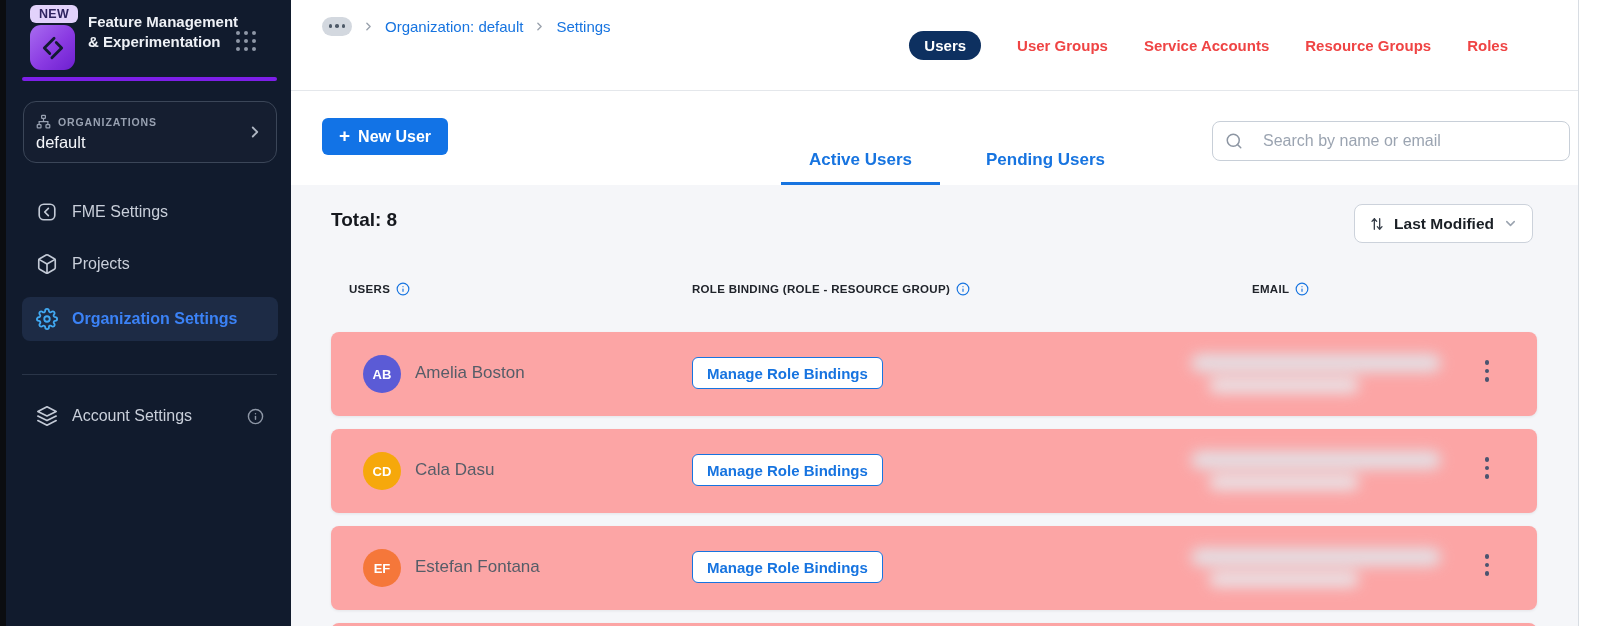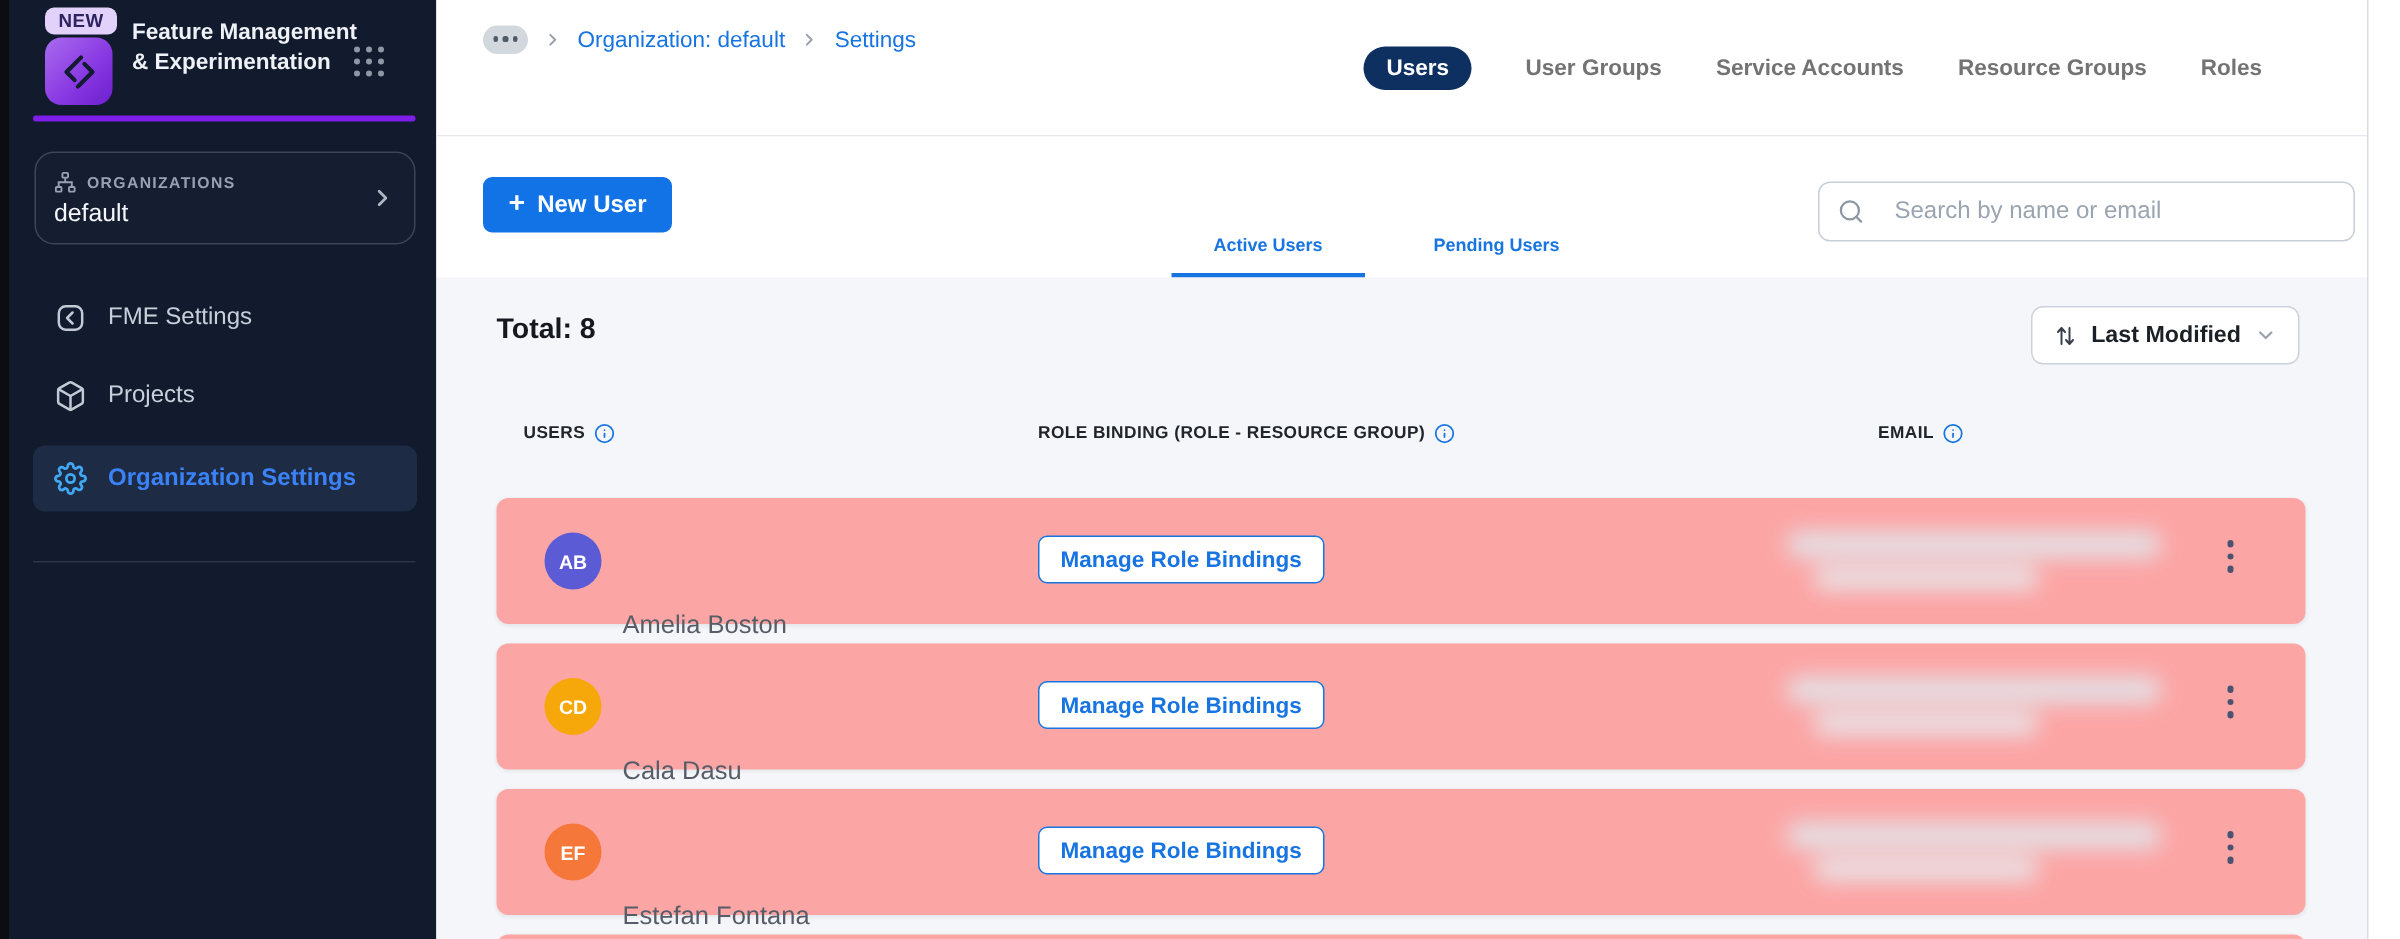--- a/index.html
+++ b/index.html
@@ -47,32 +47,32 @@
   
   #page-header { left:0; top:0; width:1287px; height:91px; border-bottom:1px solid #e4e7eb; background:#fff; }
   .crumbs { position:absolute; left:31px; top:16px; display:flex; align-items:center; gap:10px; height:20px; }
   .crumb-ellipsis { width:30px; height:19px; background:#d3d8df; border-radius:9.5px;
     display:flex; align-items:center; justify-content:center; gap:3px; cursor:pointer; }
   .crumb-ellipsis i { width:3.5px; height:3.5px; border-radius:50%; background:#4e5a68; }
   .crumb-link { font-size:15px; color:#1774e0; text-decoration:none; cursor:pointer; }
   .page-title { position:absolute; left:31px; top:42px; font-size:24px; font-weight:700; color:#0c0f15; }
 
   .top-tabs { position:absolute; right:70px; top:31px; display:flex; align-items:center; gap:36px; }
-  .top-tab { font-size:15px; font-weight:700; color:#737373; cursor:pointer; white-space:nowrap; }
+  .top-tab { font-size:15px; font-weight:700; color:#ef4444; cursor:pointer; white-space:nowrap; }
   .top-tab.pill { background:#0d3060; color:#fff; padding:6px 15px; border-radius:16px; }
 
   
   #toolbar { left:0; top:91px; width:1287px; height:94px; background:#fff; }
   .new-user-btn { position:absolute; left:31px; top:27px; height:37px; padding:0 17px;
     background:#1273e6; color:#fff; border:none; border-radius:6px; font-size:16px;
     font-weight:700; display:flex; align-items:center; gap:8px; cursor:pointer;
     font-family:"Liberation Sans", sans-serif;}
   .new-user-btn .plus { font-size:19px; font-weight:700; margin-top:-2px; }
   .sub-tabs { position:absolute; left:490px; bottom:0; display:flex; gap:18px; }
-  .sub-tab { font-size:12px; font-weight:600; color:#1774e0; padding:0 28px 12px 28px;
+  .sub-tab { font-size:17px; font-weight:600; color:#1774e0; padding:0 28px 12px 28px;
     cursor:pointer; border-bottom:3px solid transparent; }
   .sub-tab.active { border-bottom-color:#1774e0; }
   .search-wrap { position:absolute; right:8px; top:30px; width:358px; height:40px;
     border:1px solid #c8cfd8; border-radius:8px; background:#fff; display:flex;
     align-items:center; padding:0 12px; gap:20px; }
   .search-wrap input { border:none; outline:none; flex:1; font-size:16px; color:#3a424d;
     font-family:"Liberation Sans", sans-serif; background:transparent;}
   .search-wrap input::placeholder { color:#9ba4b1; }
 
   
@@ -83,21 +83,21 @@
     align-items:center; gap:9px; cursor:pointer; font-family:"Liberation Sans", sans-serif;}
   .sort-btn .sort-lbl { font-size:15.5px; color:#1b2026; font-weight:600; }
 
   .col-head { position:absolute; top:97px; display:flex; align-items:center; gap:6px; }
   .col-head .txt { font-size:11.5px; font-weight:700; letter-spacing:.3px; color:#20242b; }
 
   .row-card { position:absolute; left:40px; width:1206px; height:84px; background:#fca5a5;
     border-radius:8px; box-shadow:0 1px 3px rgba(20,25,40,.08); }
   .avatar { position:absolute; left:32px; top:23px; width:38px; height:38px; border-radius:50%;
     display:flex; align-items:center; justify-content:center; color:#fff; font-size:13px; font-weight:700; }
-  .row-name { position:absolute; left:84px; top:31px; font-size:17px; color:#565d68;margin-top:44px; }
+  .row-name { position:absolute; left:84px; top:31px; font-size:17px; color:#565d68; }
   .manage-btn { position:absolute; left:361px; top:25px; height:32px; padding:0 14px;
     background:#fff; border:1.5px solid #1774e0; color:#1774e0; border-radius:6px;
     font-size:15px; font-weight:600; cursor:pointer; font-family:"Liberation Sans", sans-serif;}
   .blur-wrap { position:absolute; left:850px; top:16px; width:290px; height:52px;
     filter:blur(7px); opacity:.9; }
   .blur-wrap .b1 { position:absolute; left:10px; top:6px; width:250px; height:18px;
     background:#e2e5eb; border-radius:9px; }
   .blur-wrap .b2 { position:absolute; left:28px; top:30px; width:150px; height:15px;
     background:#e7eaef; border-radius:8px; }
   .kebab { position:absolute; left:1148px; top:28px; width:16px; height:28px;
@@ -185,20 +185,37 @@
       <svg width="22" height="22" viewBox="0 0 24 24" fill="none" stroke="#41a9f2" stroke-width="2" stroke-linecap="round" stroke-linejoin="round">
         <circle cx="12" cy="12" r="3"></circle>
         <path d="M19.4 15a1.65 1.65 0 0 0 .33 1.82l.06.06a2 2 0 0 1 0 2.83 2 2 0 0 1-2.83 0l-.06-.06a1.65 1.65 0 0 0-1.82-.33 1.65 1.65 0 0 0-1 1.51V21a2 2 0 0 1-2 2 2 2 0 0 1-2-2v-.09A1.65 1.65 0 0 0 9 19.4a1.65 1.65 0 0 0-1.82.33l-.06.06a2 2 0 0 1-2.83 0 2 2 0 0 1 0-2.83l.06-.06a1.65 1.65 0 0 0 .33-1.82 1.65 1.65 0 0 0-1.51-1H3a2 2 0 0 1-2-2 2 2 0 0 1 2-2h.09A1.65 1.65 0 0 0 4.6 9a1.65 1.65 0 0 0-.33-1.82l-.06-.06a2 2 0 0 1 0-2.83 2 2 0 0 1 2.83 0l.06.06a1.65 1.65 0 0 0 1.82.33H9a1.65 1.65 0 0 0 1-1.51V3a2 2 0 0 1 2-2 2 2 0 0 1 2 2v.09a1.65 1.65 0 0 0 1 1.51 1.65 1.65 0 0 0 1.82-.33l.06-.06a2 2 0 0 1 2.83 0 2 2 0 0 1 0 2.83l-.06.06a1.65 1.65 0 0 0-.33 1.82V9a1.65 1.65 0 0 0 1.51 1H21a2 2 0 0 1 2 2 2 2 0 0 1-2 2h-.09a1.65 1.65 0 0 0-1.51 1z"></path>
       </svg>
     </span>
     <span class="lbl">Organization Settings</span>
   </div>
 
   <div class="abs nav-divider"></div>
 
+  <div class="abs nav-item" style="top:394px">
+    <span>
+      <svg width="22" height="22" viewBox="0 0 24 24" fill="none" stroke="#c3cad6" stroke-width="1.8" stroke-linecap="round" stroke-linejoin="round">
+        <polygon points="12 2 2 7 12 12 22 7 12 2"></polygon>
+          <polyline points="2 17 12 22 22 17"></polyline>
+          <polyline points="2 12 12 17 22 12"></polyline>
+      </svg>
+    </span>
+    <span class="lbl">Account Settings</span>
+    <span class="nav-info">
+      <svg width="17" height="17" viewBox="0 0 24 24" fill="none" stroke="#8e97a6" stroke-width="2" stroke-linecap="round">
+        <circle cx="12" cy="12" r="10"></circle>
+          <line x1="12" y1="16" x2="12" y2="12"></line>
+          <line x1="12" y1="8" x2="12.01" y2="8"></line>
+      </svg>
+    </span>
+  </div>
 </div>
 
 <div id="main" class="abs">
 
   <div id="page-header" class="abs">
     <div class="crumbs">
       <span class="crumb-ellipsis">
           <i></i>
           <i></i>
           <i></i>

